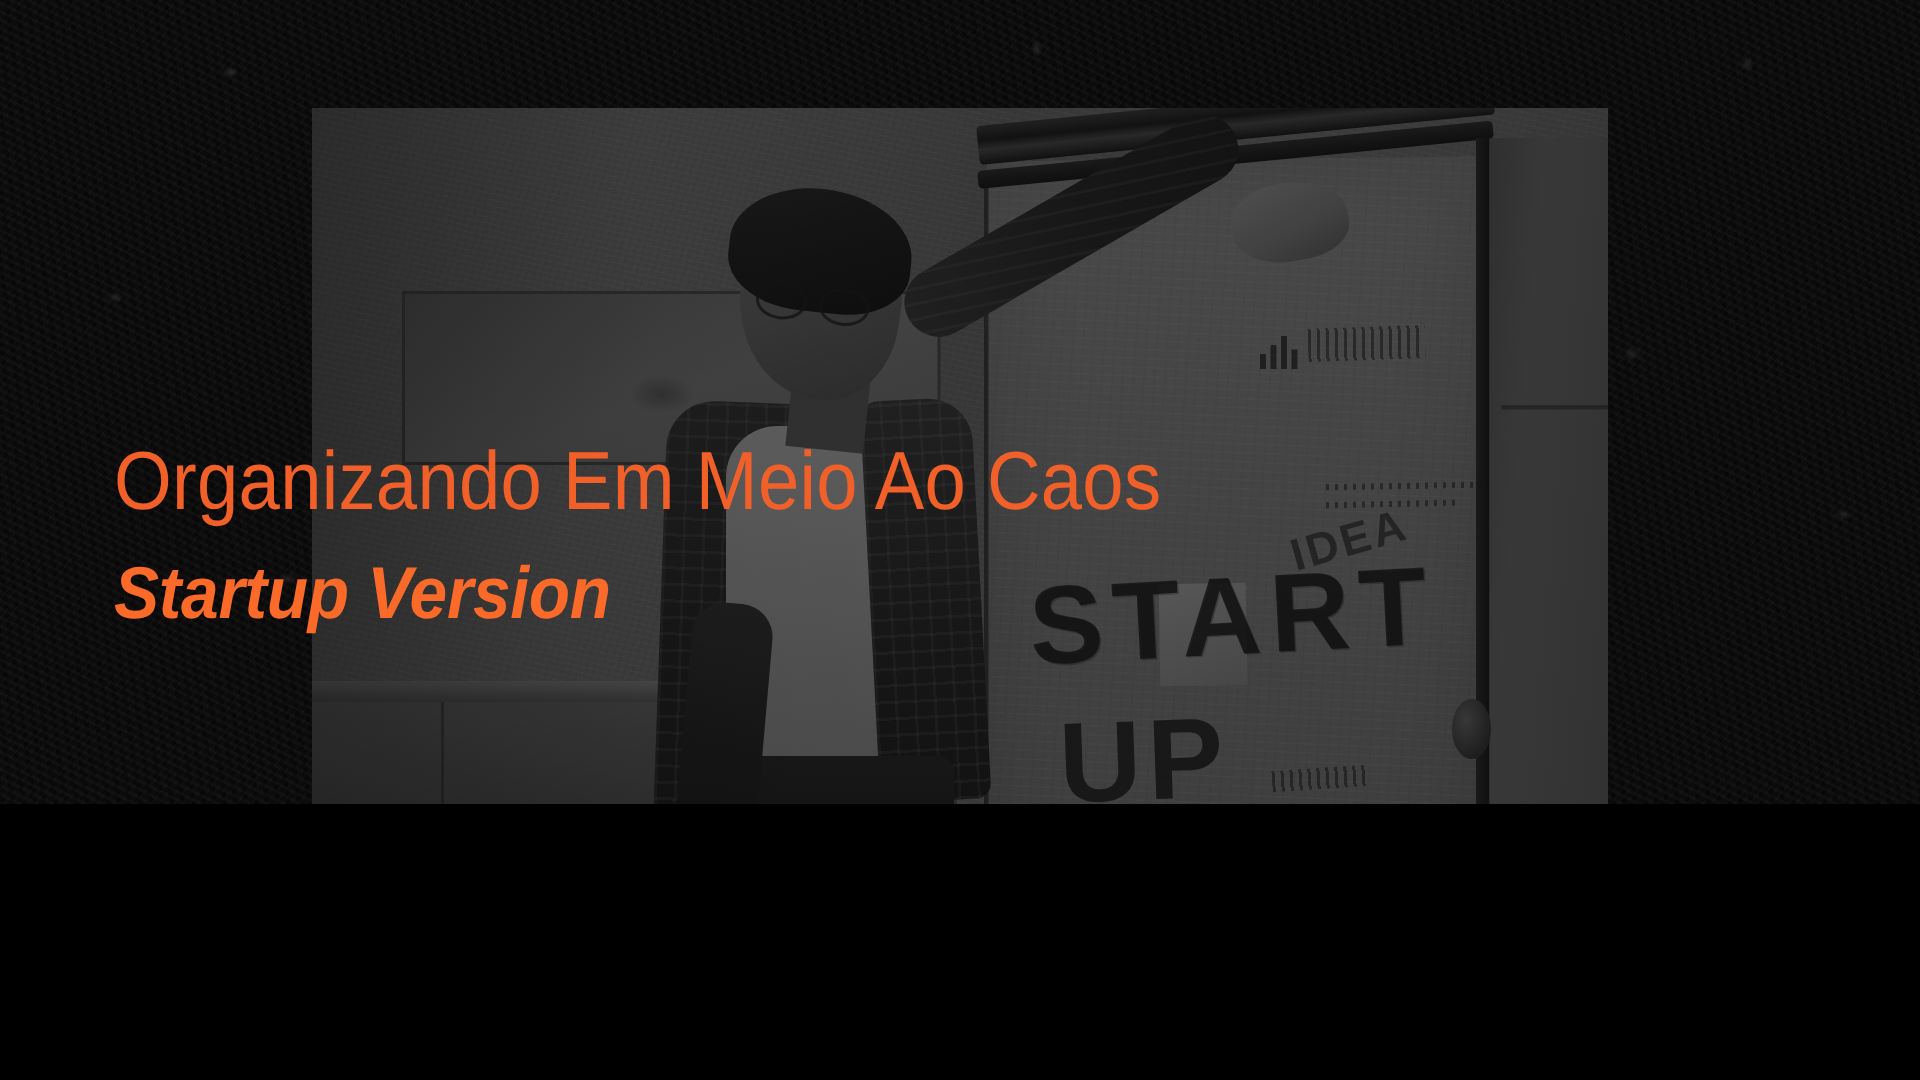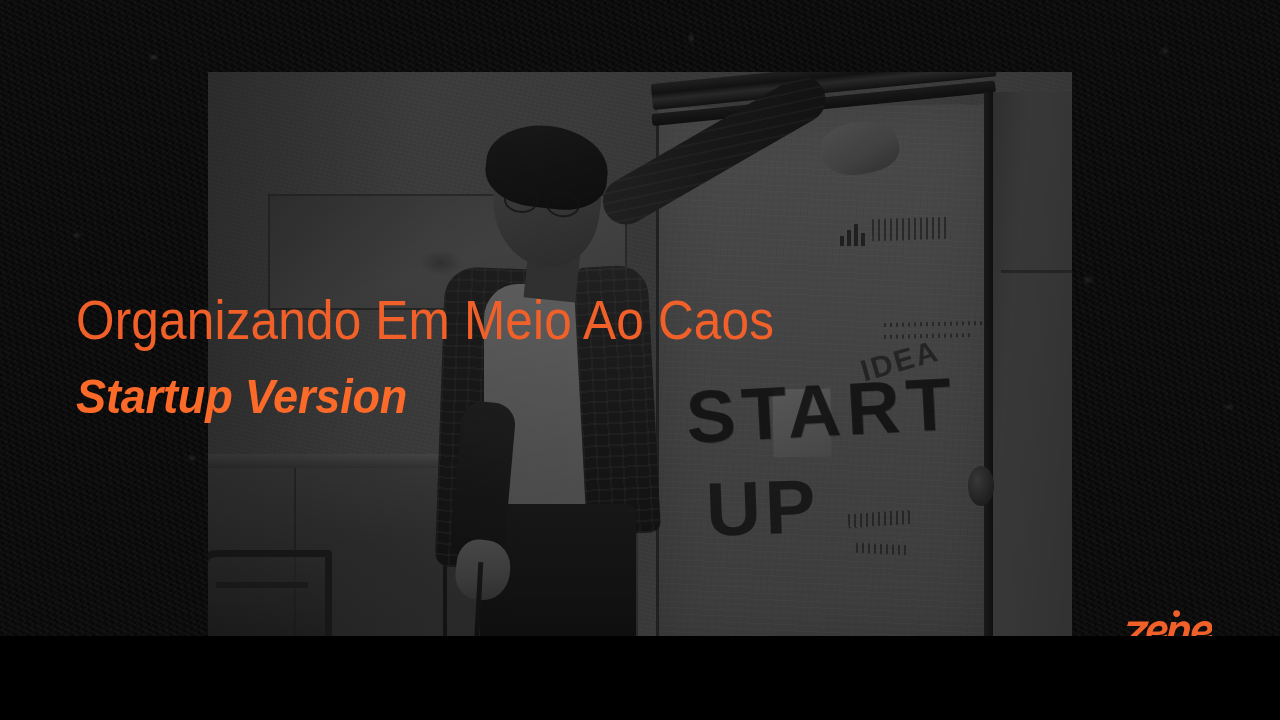--- a/index.html
+++ b/index.html
@@ -12,21 +12,21 @@
     width: 1280px;
     height: 720px;
     overflow: hidden;
     font-family: "Liberation Sans", sans-serif;
   }
 
   
   .slide {
     position: relative;
     width: 1280px;
-    height: 636px;
+    height: 536px;
     background-color: #0b0a0a;
     overflow: hidden;
   }
 
   
   .bg-texture {
     position: absolute;
     inset: 0;
     background-color: #0c0b0b;
     background-image:

